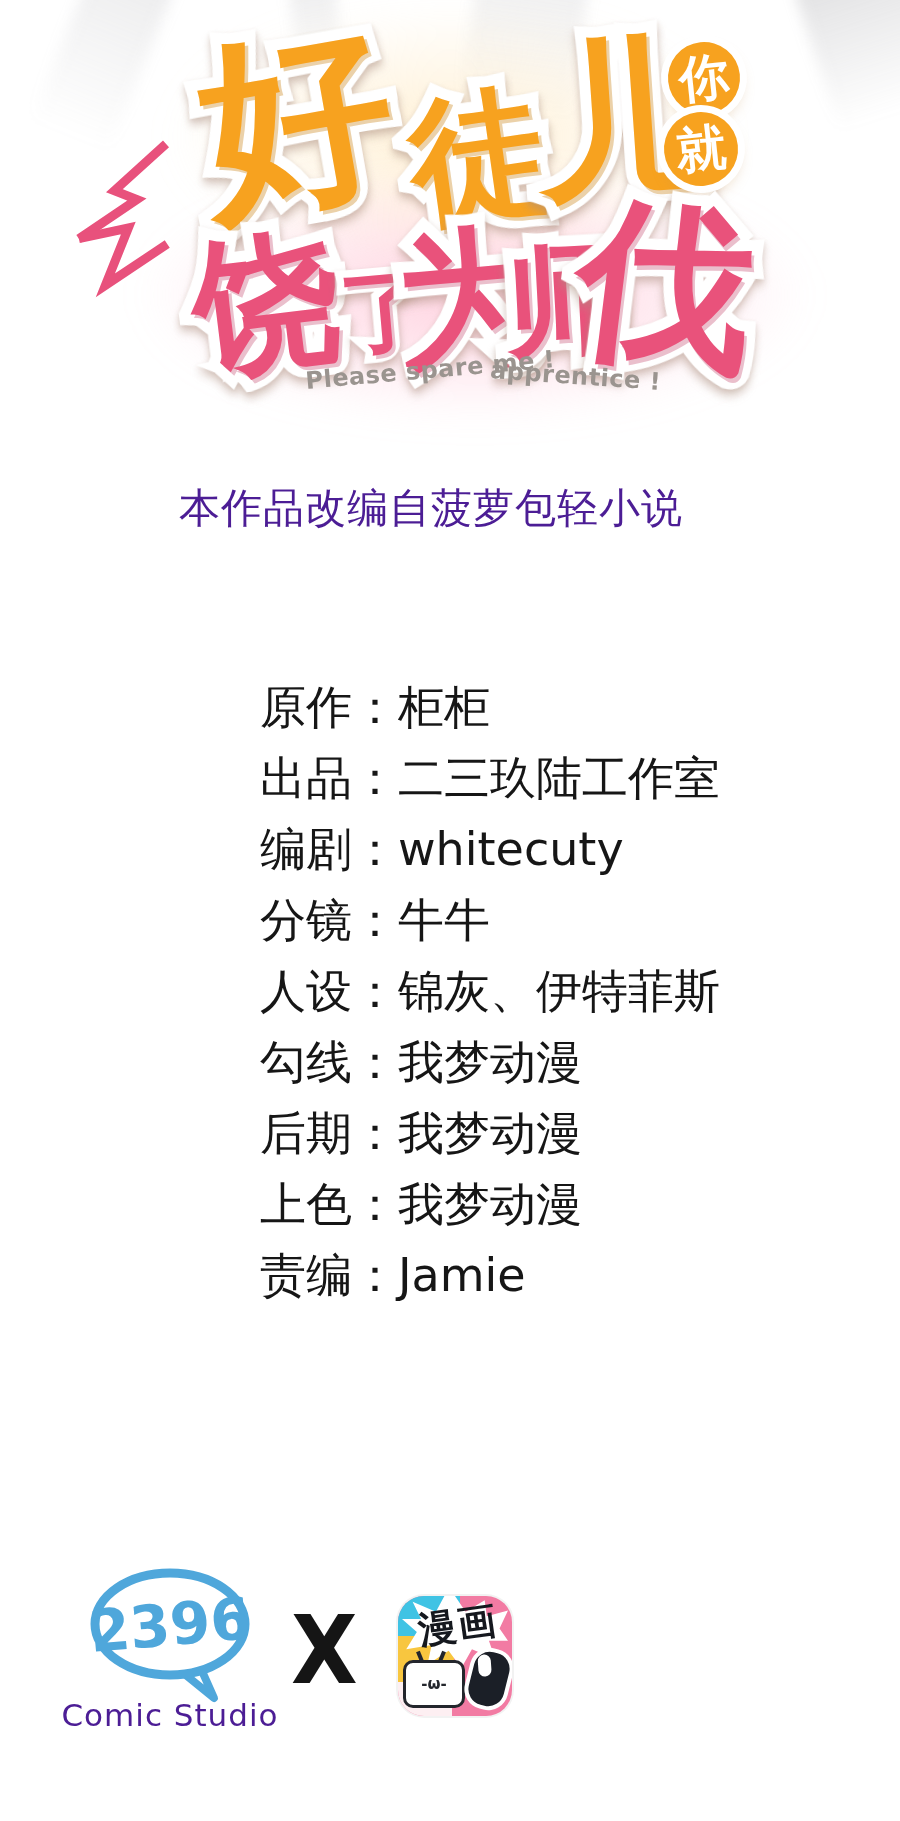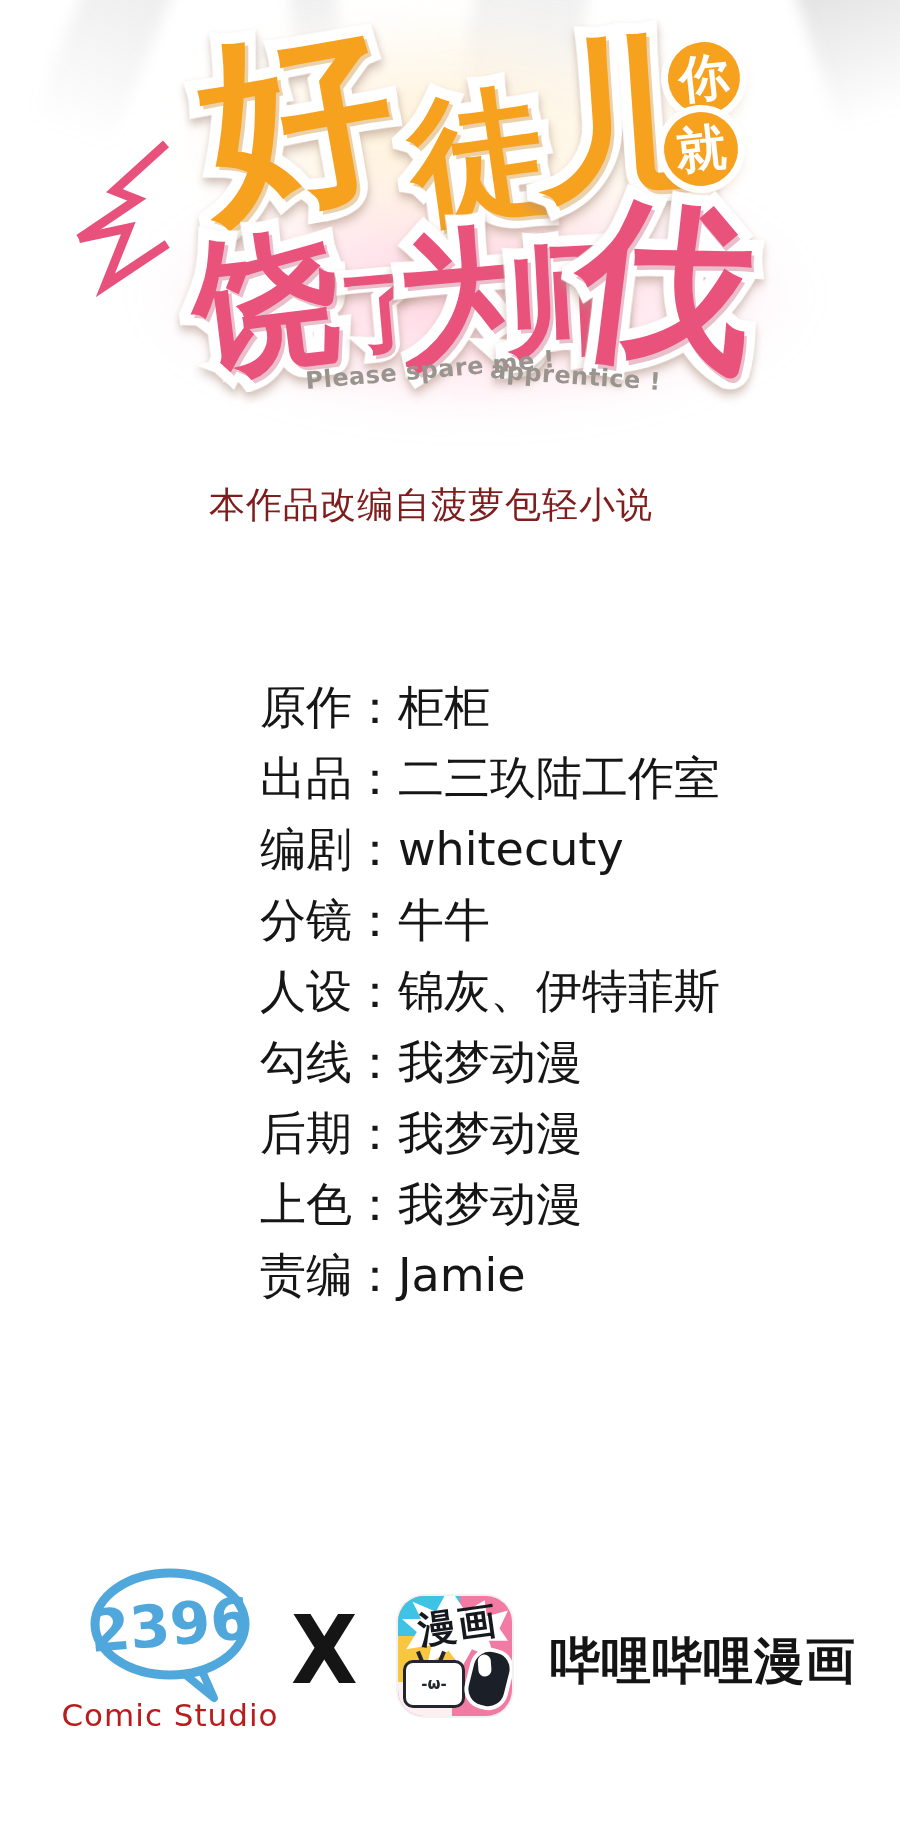--- a/index.html
+++ b/index.html
@@ -52,33 +52,33 @@
 
   
   #burst{position:absolute;left:70px;top:142px;transform:rotate(-3deg);}
 
   
   .subtitle{position:absolute;color:#9A948F;font-weight:700;font-size:24px;letter-spacing:.5px;white-space:pre;}
   #sub-left {left:305px;top:356px;transform:rotate(-5deg);}
   #sub-right{left:490px;top:362px;transform:rotate(4deg);}
 
   
-  .adapt{position:absolute;left:0;width:862px;text-align:center;font-size:36px;
-         letter-spacing:1px;color:#7f1d1d;font-weight:400;}
+  .adapt{position:absolute;left:0;width:862px;text-align:center;font-size:41px;
+         letter-spacing:1px;color:#4c1d95;font-weight:400;}
   #adapt1{top:481px;}
   #adapt2{top:540px;}
 
   
   .credits{position:absolute;left:220px;top:672px;margin-left:40px;}
   .credit-row{font-size:46px;line-height:71px;white-space:pre;color:#161616;}
 
   
   #studio-logo{position:absolute;left:84px;top:1566px;}
   #studio-name{position:absolute;left:52px;top:1697px;width:236px;text-align:center;
-               color:#b91c1c;font-size:31px;letter-spacing:1px;}
+               color:#4c1d95;font-size:31px;letter-spacing:1px;}
   #collab-x{position:absolute;left:288px;top:1604px;font-size:94px;font-weight:700;
             color:#151515;transform:scaleX(.92);line-height:1;}
 
   #app-icon{position:absolute;left:398px;top:1596px;width:114px;height:120px;border-radius:26px;
             overflow:hidden;background:#F27BA3;box-shadow:0 0 0 2px rgba(0,0,0,.05);}
   #icon-cyan  {position:absolute;left:0;top:0;width:62px;height:46px;background:#3FC3E4;}
   #icon-yellow{position:absolute;left:0;top:40px;width:56px;height:52px;background:#F8C63F;}
   #icon-corner{position:absolute;left:0;top:86px;width:54px;height:34px;background:#fdeff2;}
   #icon-burst{position:absolute;left:4px;top:0;width:106px;height:72px;background:#ffffff;
       clip-path:polygon(50% 0,60% 22%,78% 6%,80% 28%,100% 20%,92% 45%,100% 62%,82% 62%,88% 88%,66% 74%,56% 100%,44% 76%,24% 95%,28% 68%,4% 74%,14% 50%,0 32%,18% 32%,10% 8%,32% 22%,40% 0);}
@@ -190,15 +190,14 @@
     <div id="icon-burst"></div>
     <div id="icon-title">漫画</div>
     <div id="icon-tv">
       <span id="icon-tv-face">-ω-</span>
     </div>
     <div id="icon-paw">
       <div id="icon-paw-thumb"></div>
     </div>
   </div>
 
-  <div id="platform-name">哔哩哔哩漫画</div>
 
 </div>
 
 </body></html>

